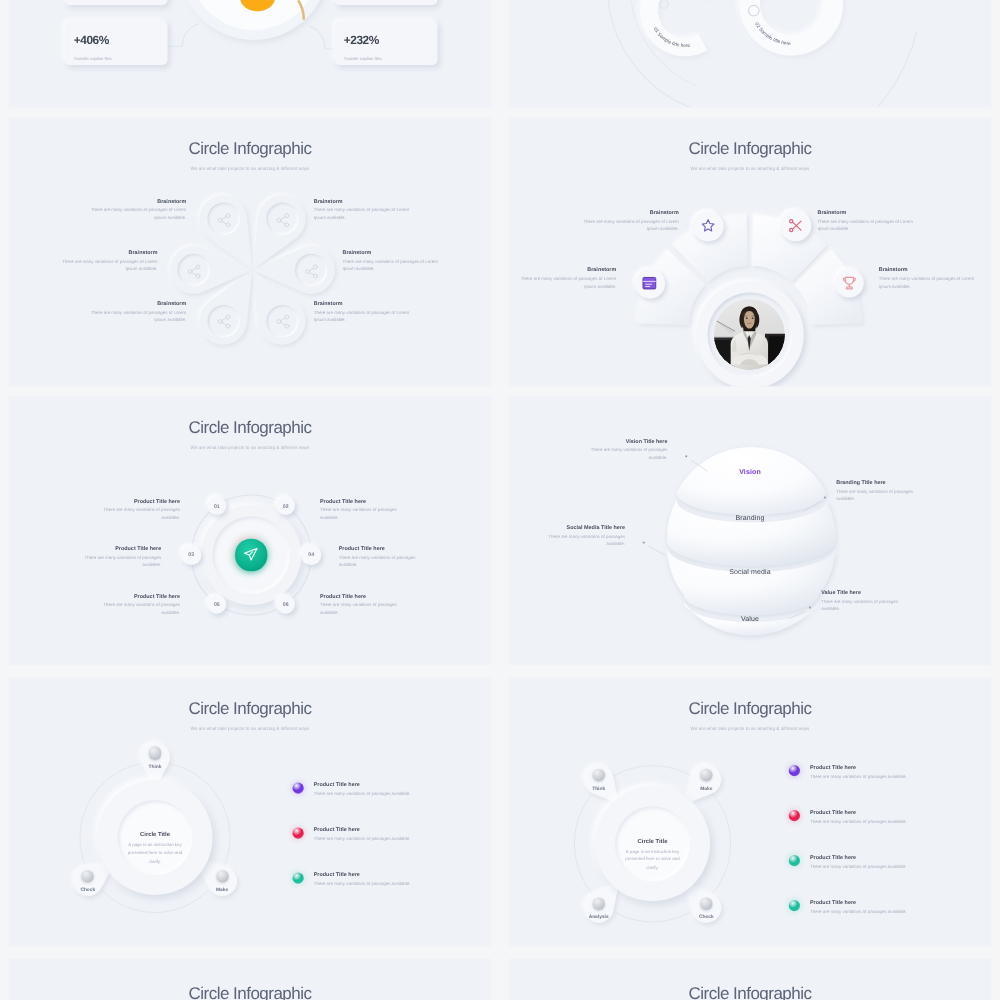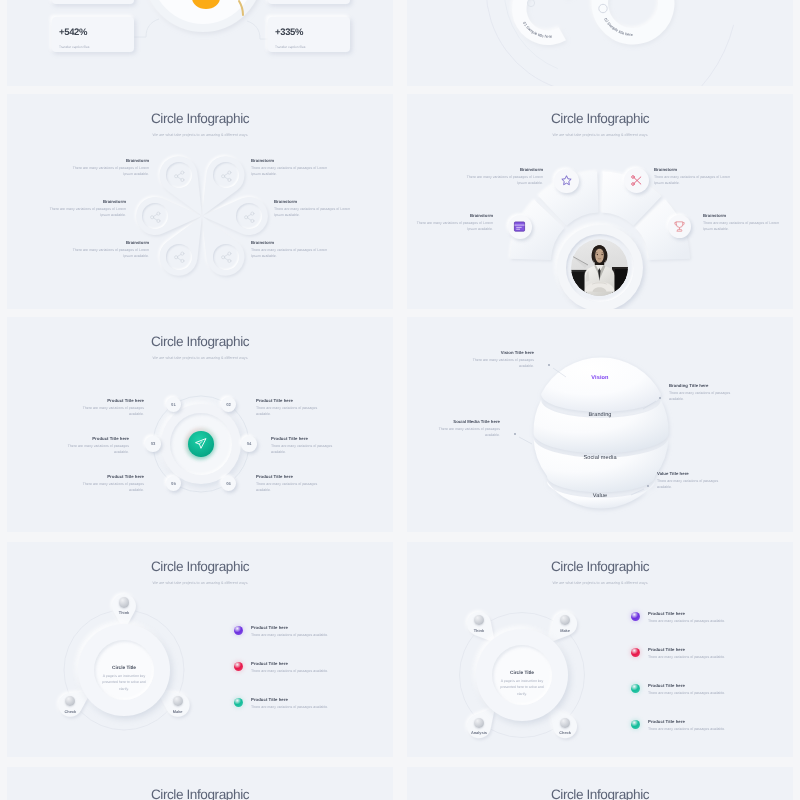--- a/index.html
+++ b/index.html
@@ -52,25 +52,25 @@
             <circle cx="196" cy="101" r="52" fill="#fbfcfe"></circle>
             <ellipse cx="199" cy="127" rx="14" ry="11" fill="#fbab16"></ellipse>
             <path d="M232,130 C235,135 236,139 236,144" stroke="#e0bf74" stroke-width="2" fill="none" stroke-linecap="round"></path>
           </g>
           <path d="M152,148 C143,151 139,157 139,166 L127,166" stroke="#dfe4ec" stroke-width="0.8" fill="none"></path>
           <path d="M240,150 C249,153 253,159 253,168 L263,168" stroke="#dfe4ec" stroke-width="0.8" fill="none"></path>
         </svg>
         <div style="position: absolute; left: 45px; top: 100px; width: 82px; height: 33px; border-radius: 4px; background: rgb(244, 246, 250); box-shadow: rgba(173, 183, 202, 0.34) 1.6px 2px 4px, rgba(255, 255, 255, 0.98) -1.4px -1.6px 3.4px;"></div>
         <div style="position: absolute; left: 261px; top: 100px; width: 82px; height: 33px; border-radius: 4px; background: rgb(244, 246, 250); box-shadow: rgba(173, 183, 202, 0.34) 1.6px 2px 4px, rgba(255, 255, 255, 0.98) -1.4px -1.6px 3.4px;"></div>
         <div style="position: absolute; left: 45px; top: 146px; width: 82px; height: 35px; border-radius: 4px; background: rgb(244, 246, 250); box-shadow: rgba(173, 183, 202, 0.34) 1.6px 2px 4px, rgba(255, 255, 255, 0.98) -1.4px -1.6px 3.4px;">
-          <div style="position:absolute;left:7px;top:11px;font-size:9.5px;font-weight:700;color:#3d4450;letter-spacing:-0.35px;line-height:1">+542%</div>
+          <div style="position:absolute;left:7px;top:11px;font-size:9.5px;font-weight:700;color:#3d4450;letter-spacing:-0.35px;line-height:1">+406%</div>
           <div style="position:absolute;left:7px;top:28px;font-size:3.3px;color:#a8afbf">Transfer caption files</div>
         </div>
         <div style="position: absolute; left: 261px; top: 146px; width: 82px; height: 35px; border-radius: 4px; background: rgb(244, 246, 250); box-shadow: rgba(173, 183, 202, 0.34) 1.6px 2px 4px, rgba(255, 255, 255, 0.98) -1.4px -1.6px 3.4px;">
-          <div style="position:absolute;left:7px;top:11px;font-size:9.5px;font-weight:700;color:#3d4450;letter-spacing:-0.35px;line-height:1">+335%</div>
+          <div style="position:absolute;left:7px;top:11px;font-size:9.5px;font-weight:700;color:#3d4450;letter-spacing:-0.35px;line-height:1">+232%</div>
           <div style="position:absolute;left:7px;top:28px;font-size:3.3px;color:#a8afbf">Transfer caption files</div>
         </div>
       </div>
   </div>
   <div class="slide r0 c1">
     <div id="arcs-host">
         <svg class="petal-svg" width="386" height="215" viewBox="0 0 386 215">
           <defs>
             <filter id="arf" x="-25%" y="-25%" width="150%" height="150%">
               <feDropShadow dx="1.0" dy="1.4" stdDeviation="2.0" flood-color="#b4bdcd" flood-opacity="0.30"></feDropShadow>

